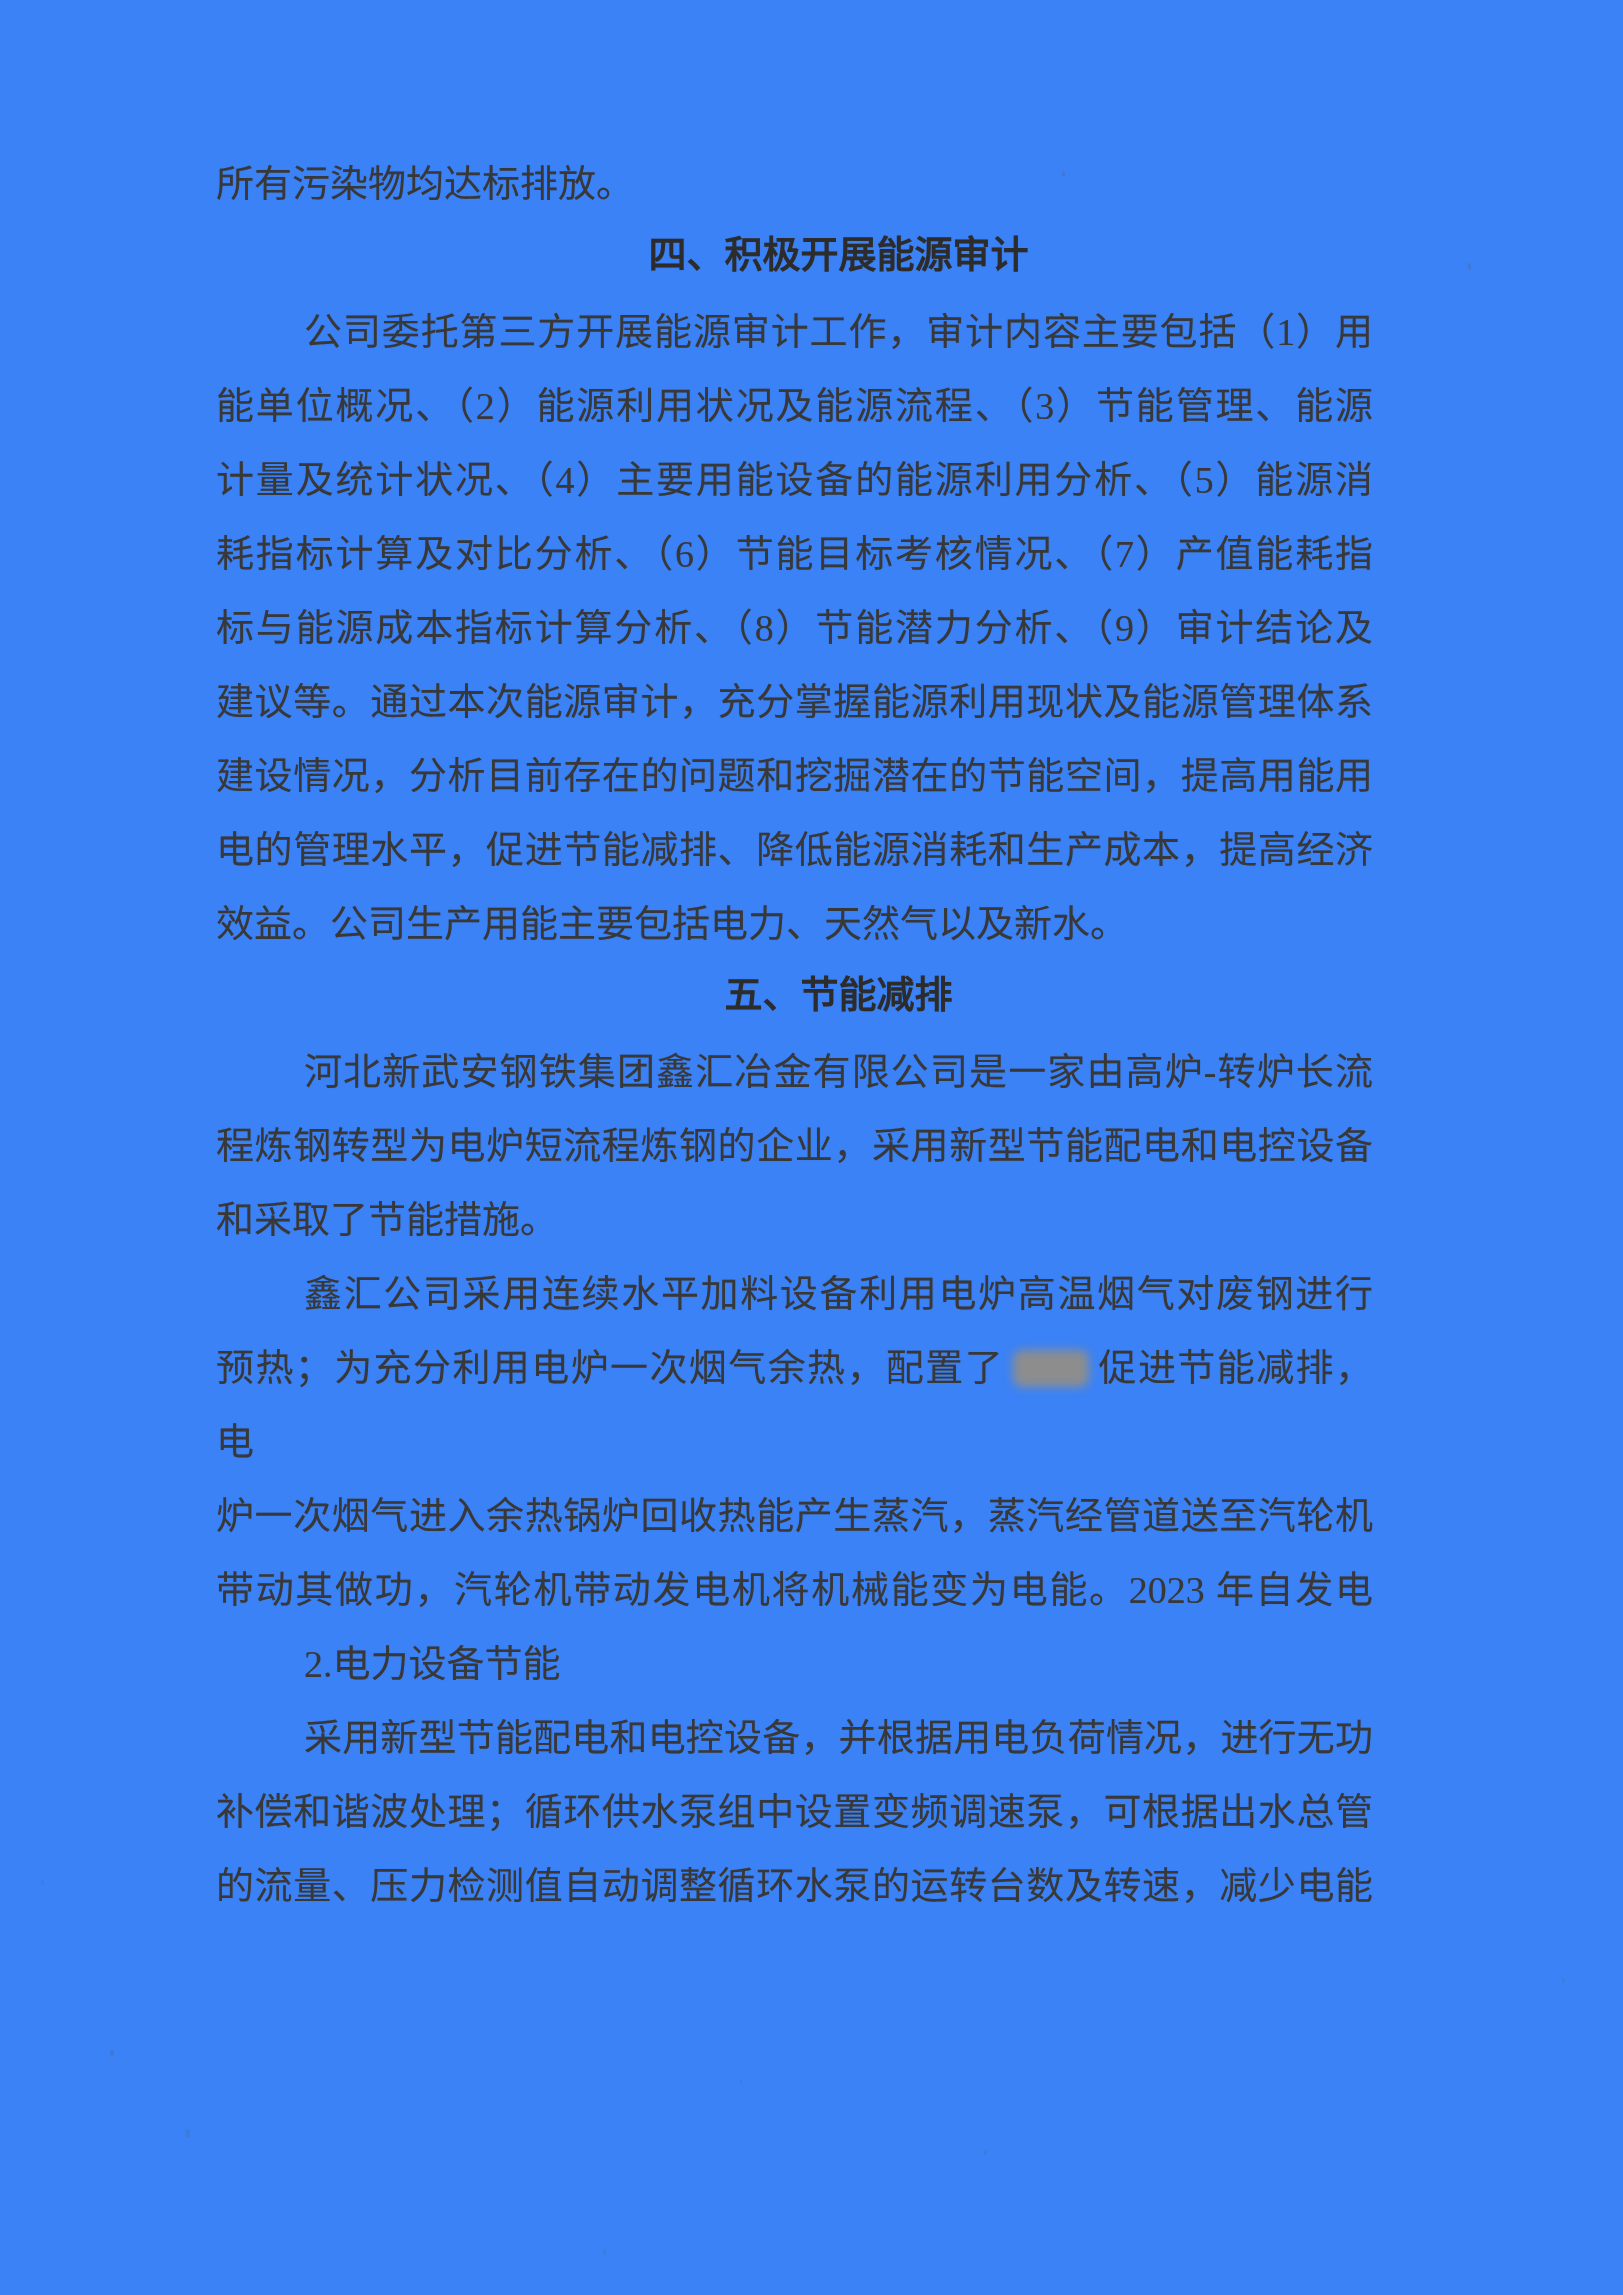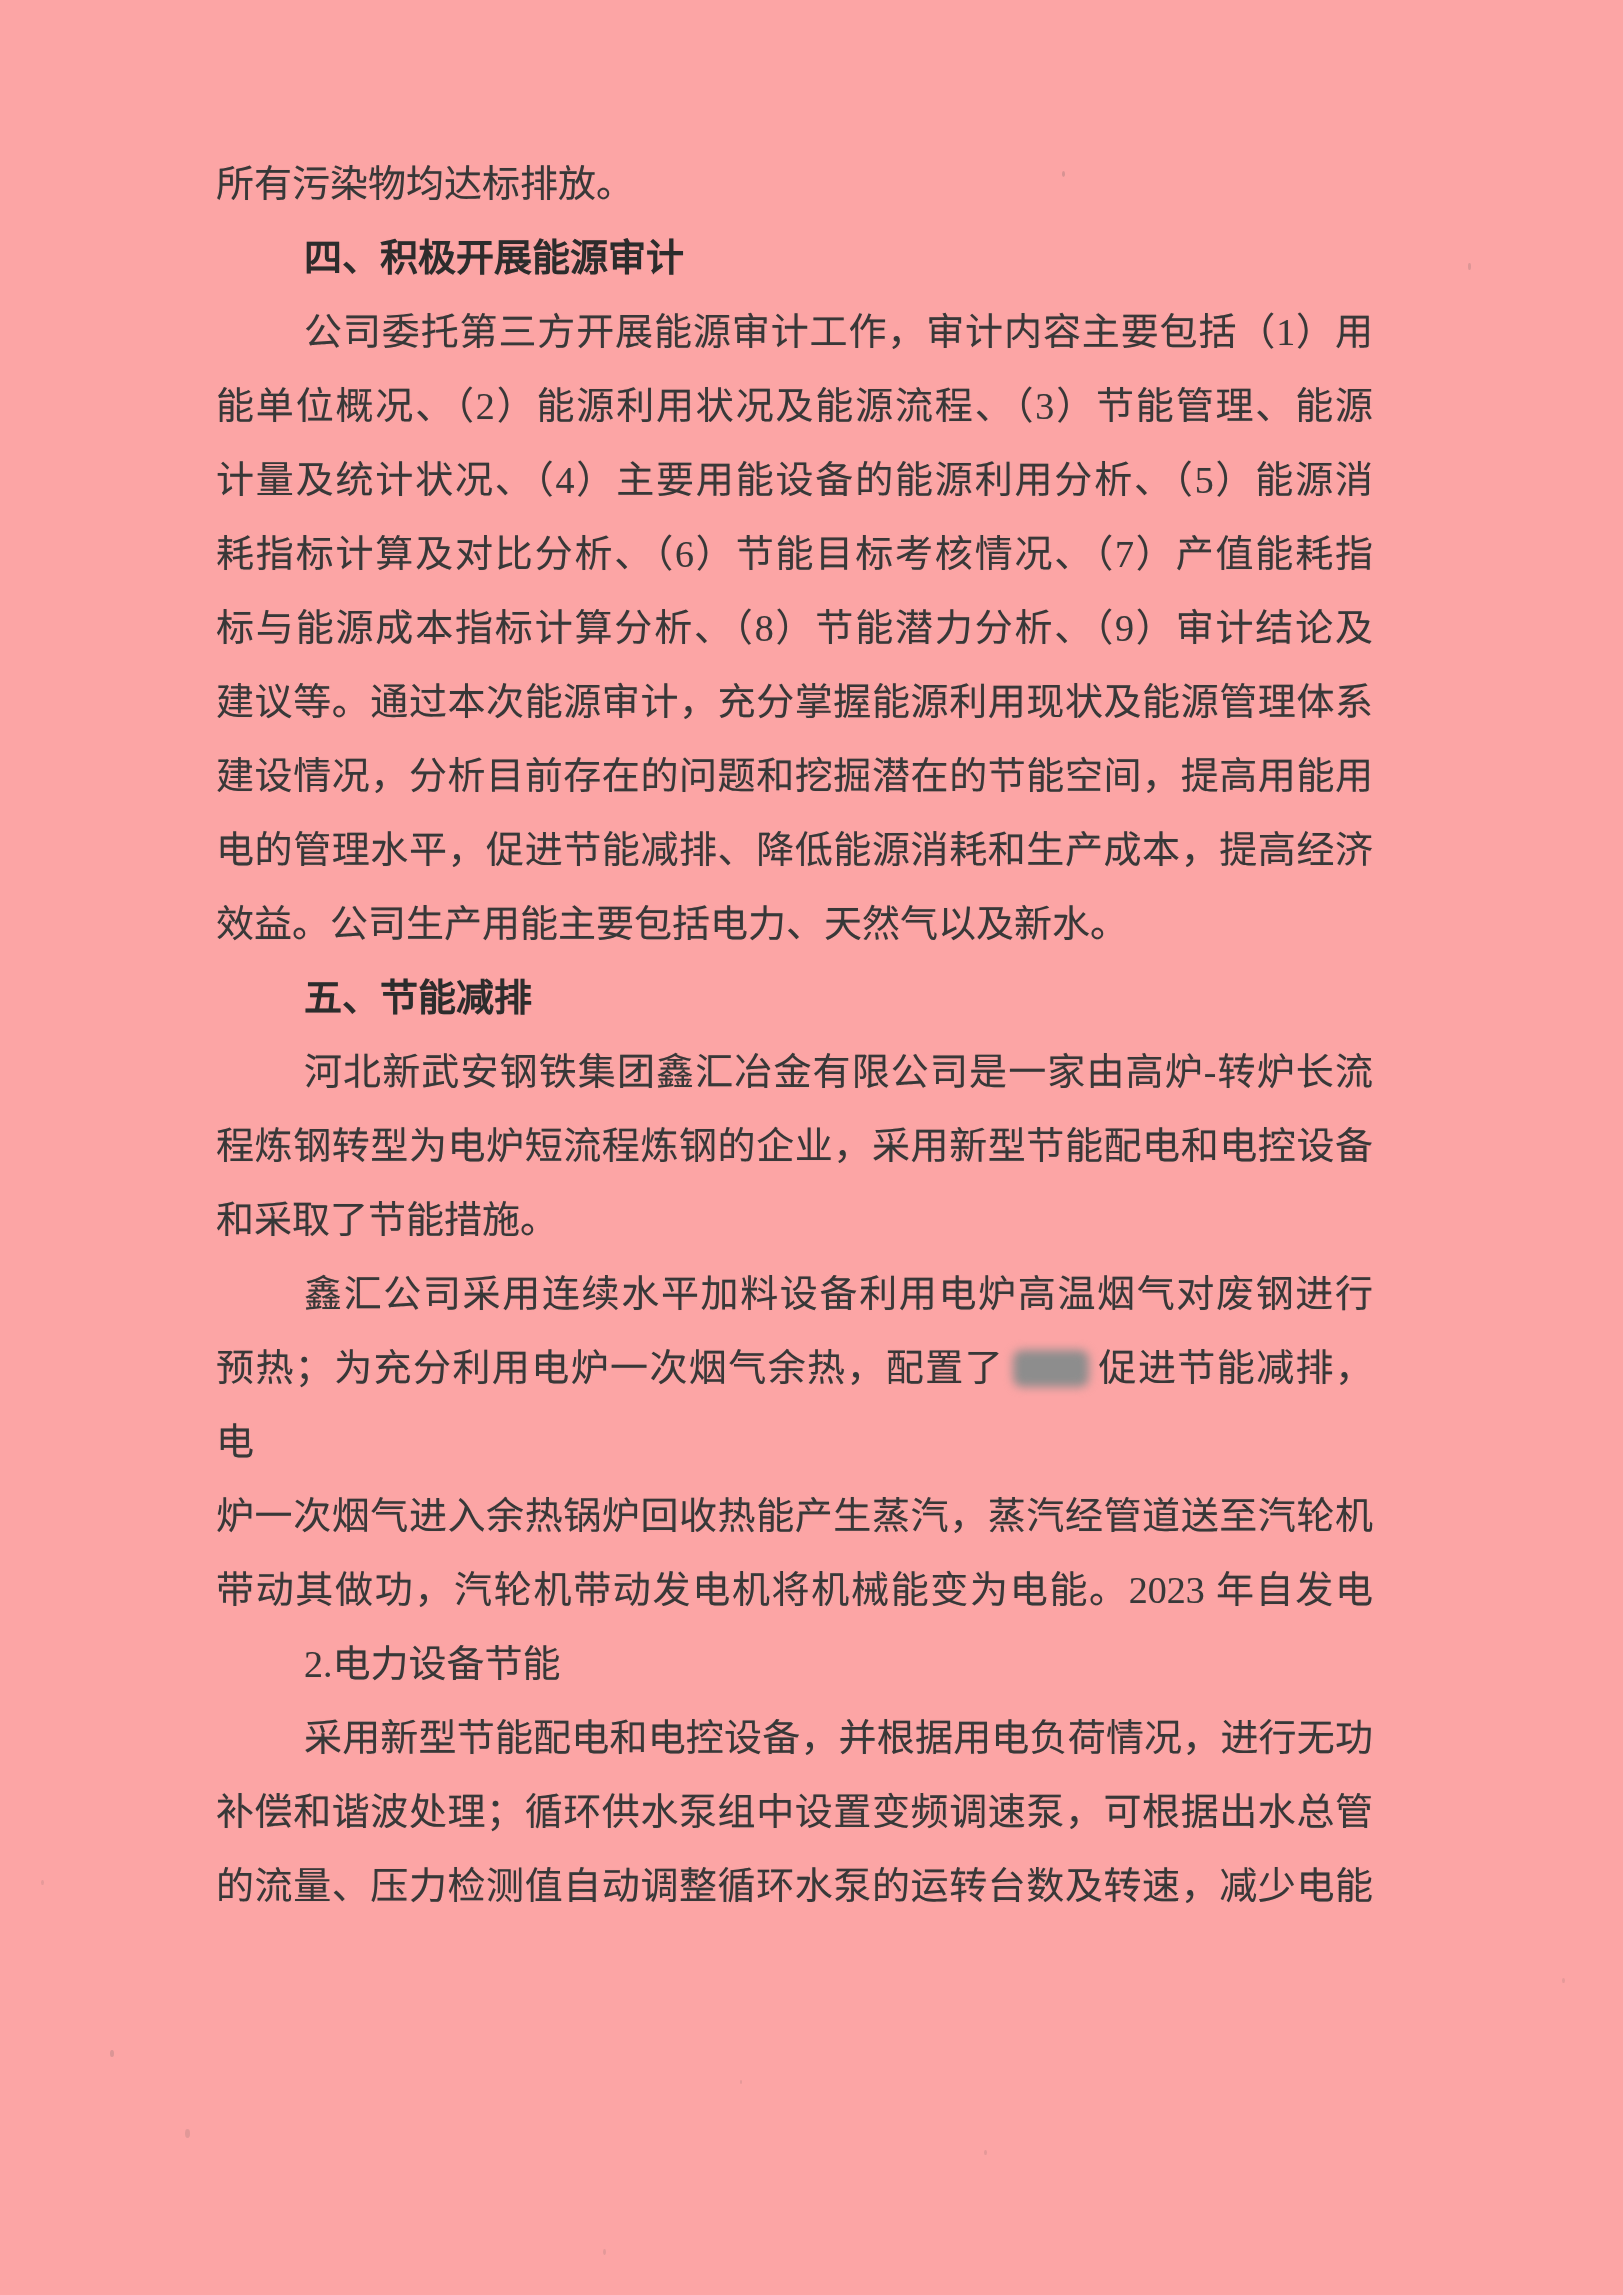--- a/index.html
+++ b/index.html
@@ -7,21 +7,21 @@
     padding: 0;
     width: 1623px;
     height: 2295px;
     background: #fcfcfb;
     overflow: hidden;
   }
   .page {
     position: relative;
     width: 1623px;
     height: 2295px;
-    background: #fca5a5;
+    background: #3b82f6;
   }
   .textblock {
     position: absolute;
     left: 216px;
     top: 147px;
     width: 1157px;
   }
   .line {
     font-family: "Liberation Serif", "DejaVu Serif", serif;
     font-size: 38px;
@@ -31,23 +31,24 @@
     text-shadow: 0 0 0.7px rgba(70,70,70,0.35);
   }
   .line.just {
     text-align: justify;
     text-align-last: justify;
   }
   .line.ind {
     text-indent: 88px;
   }
   .line.heading {
-    font-family: Liberation Sans, sans-serif;
+    font-family: Liberation Mono, monospace;
     font-weight: 700;
     color: #2c2c2c;
+    text-align: center;
   }
   .redact {
     display: inline-block;
     background: #8d8d8d;
     filter: blur(4.6px);
     border-radius: 9.2px;
     vertical-align: middle;
     position: relative;
     top: -3.9px;
   }

